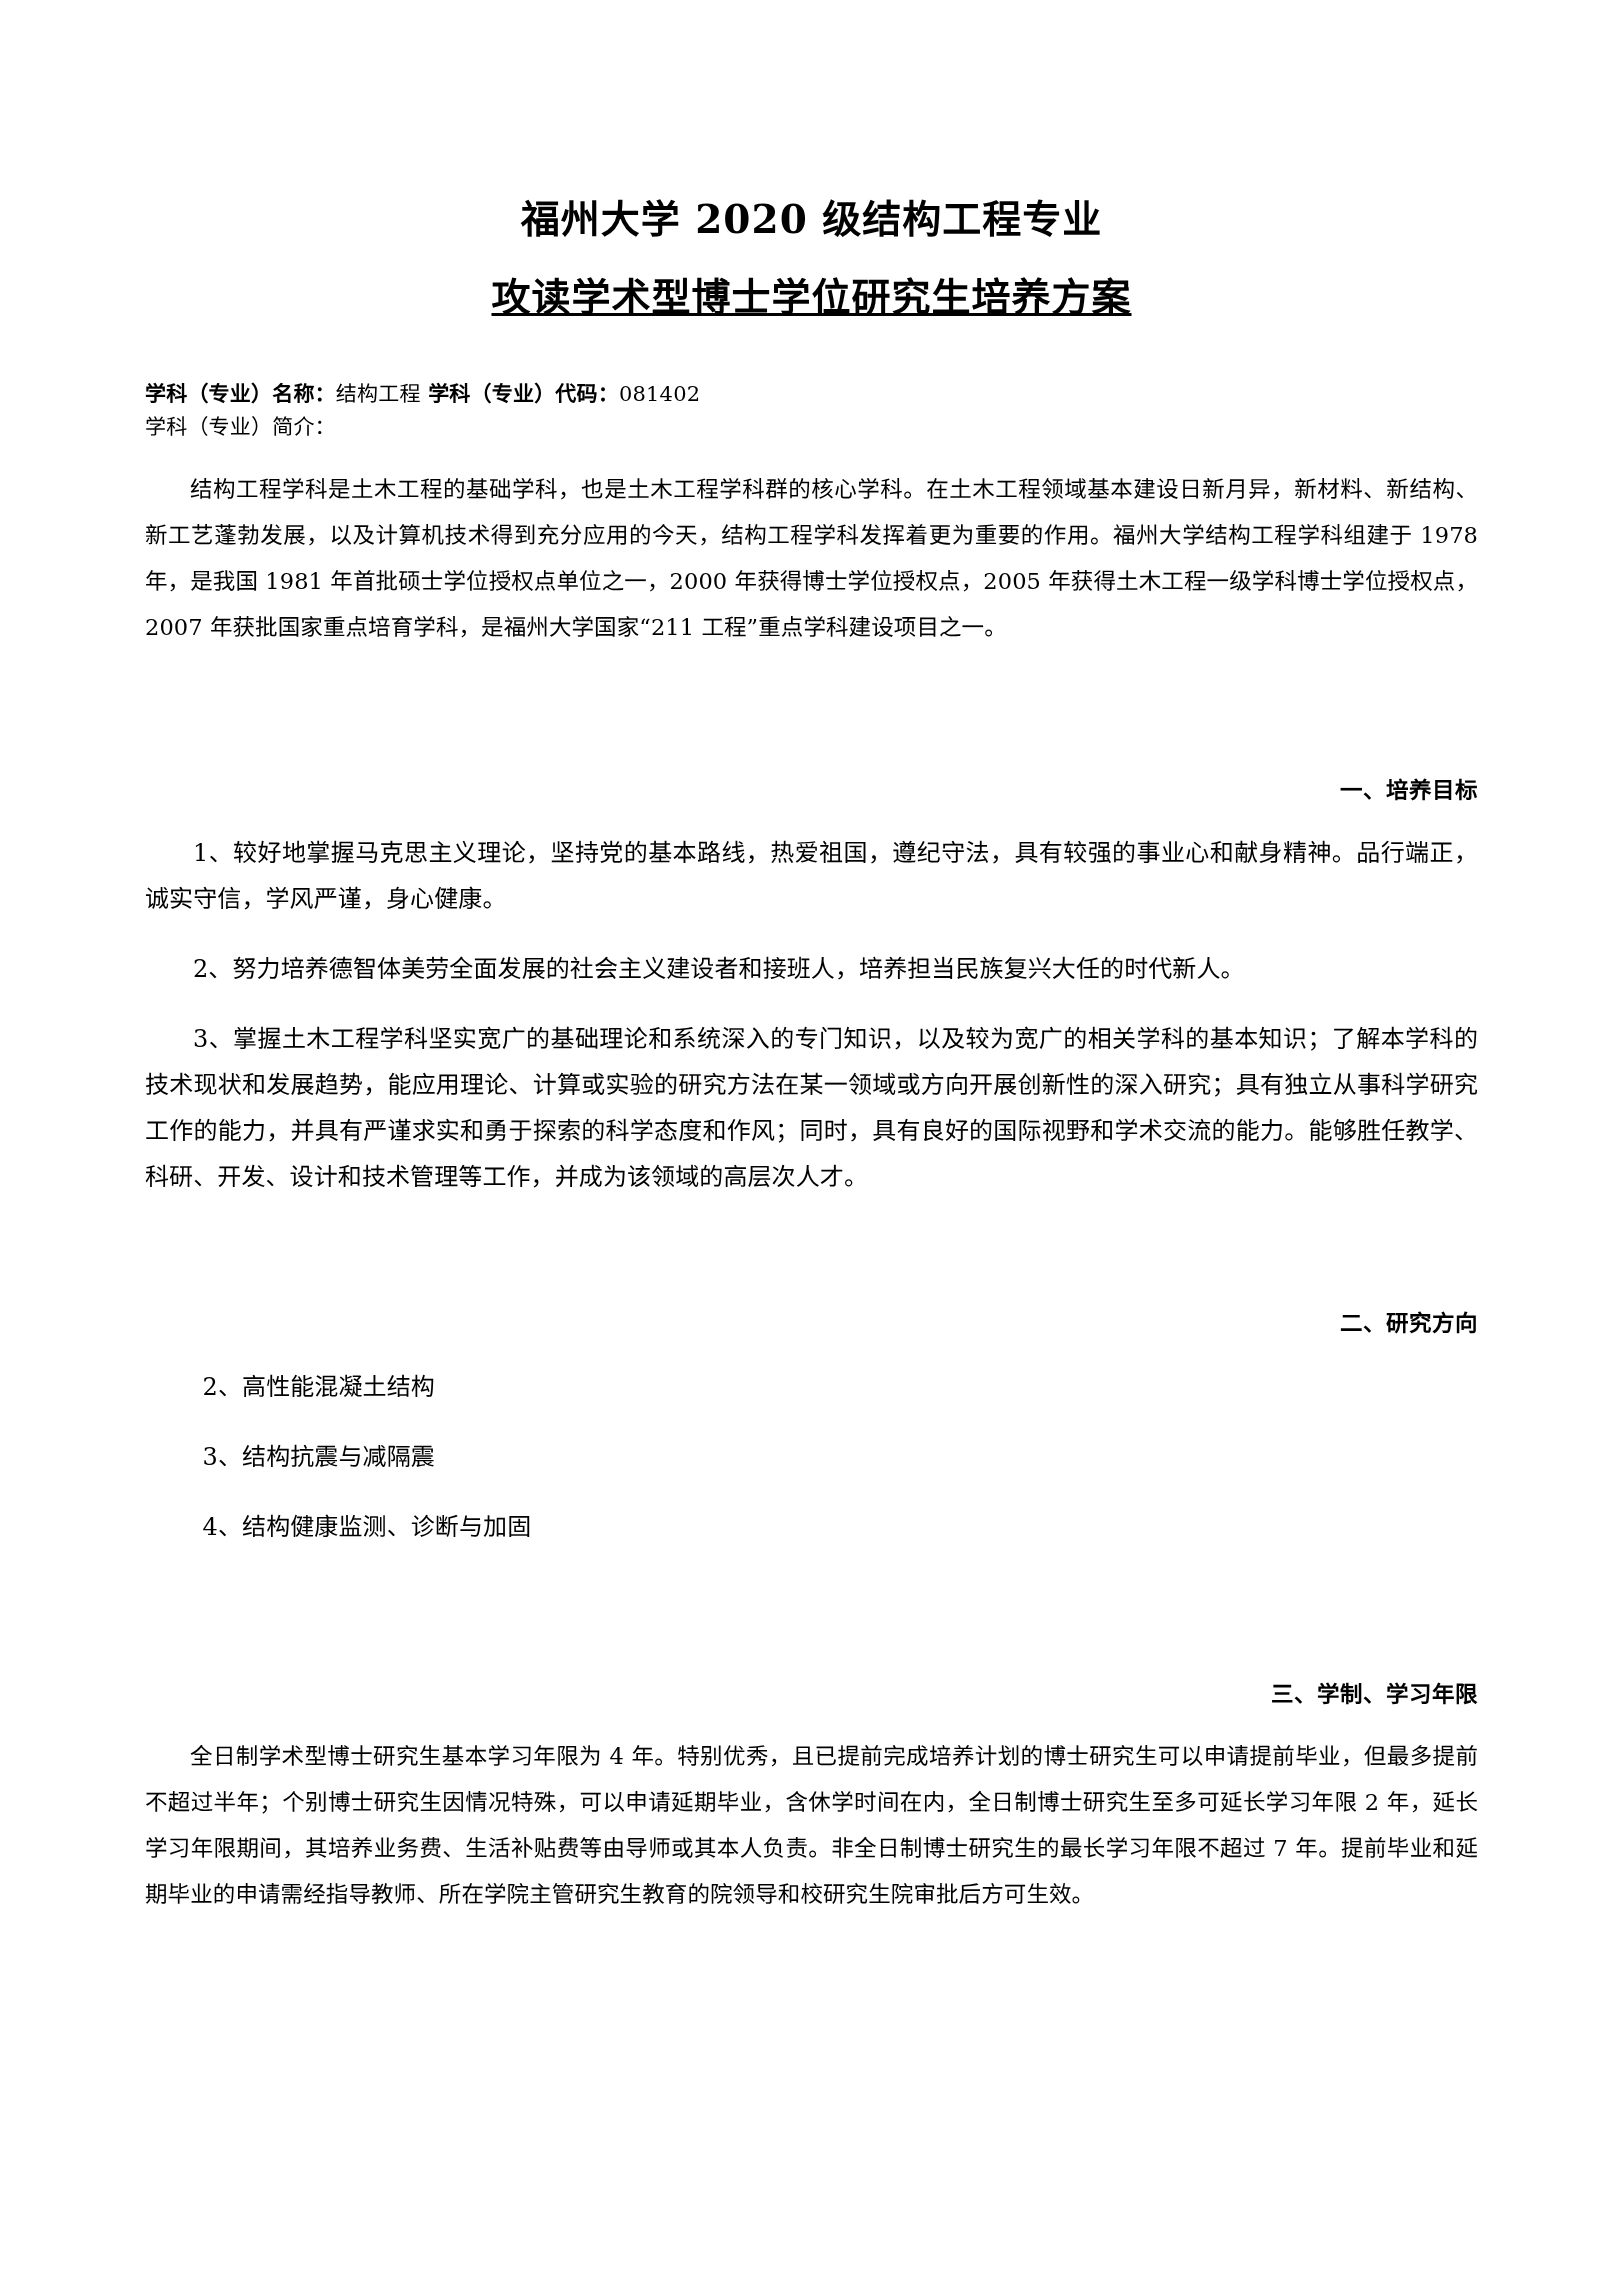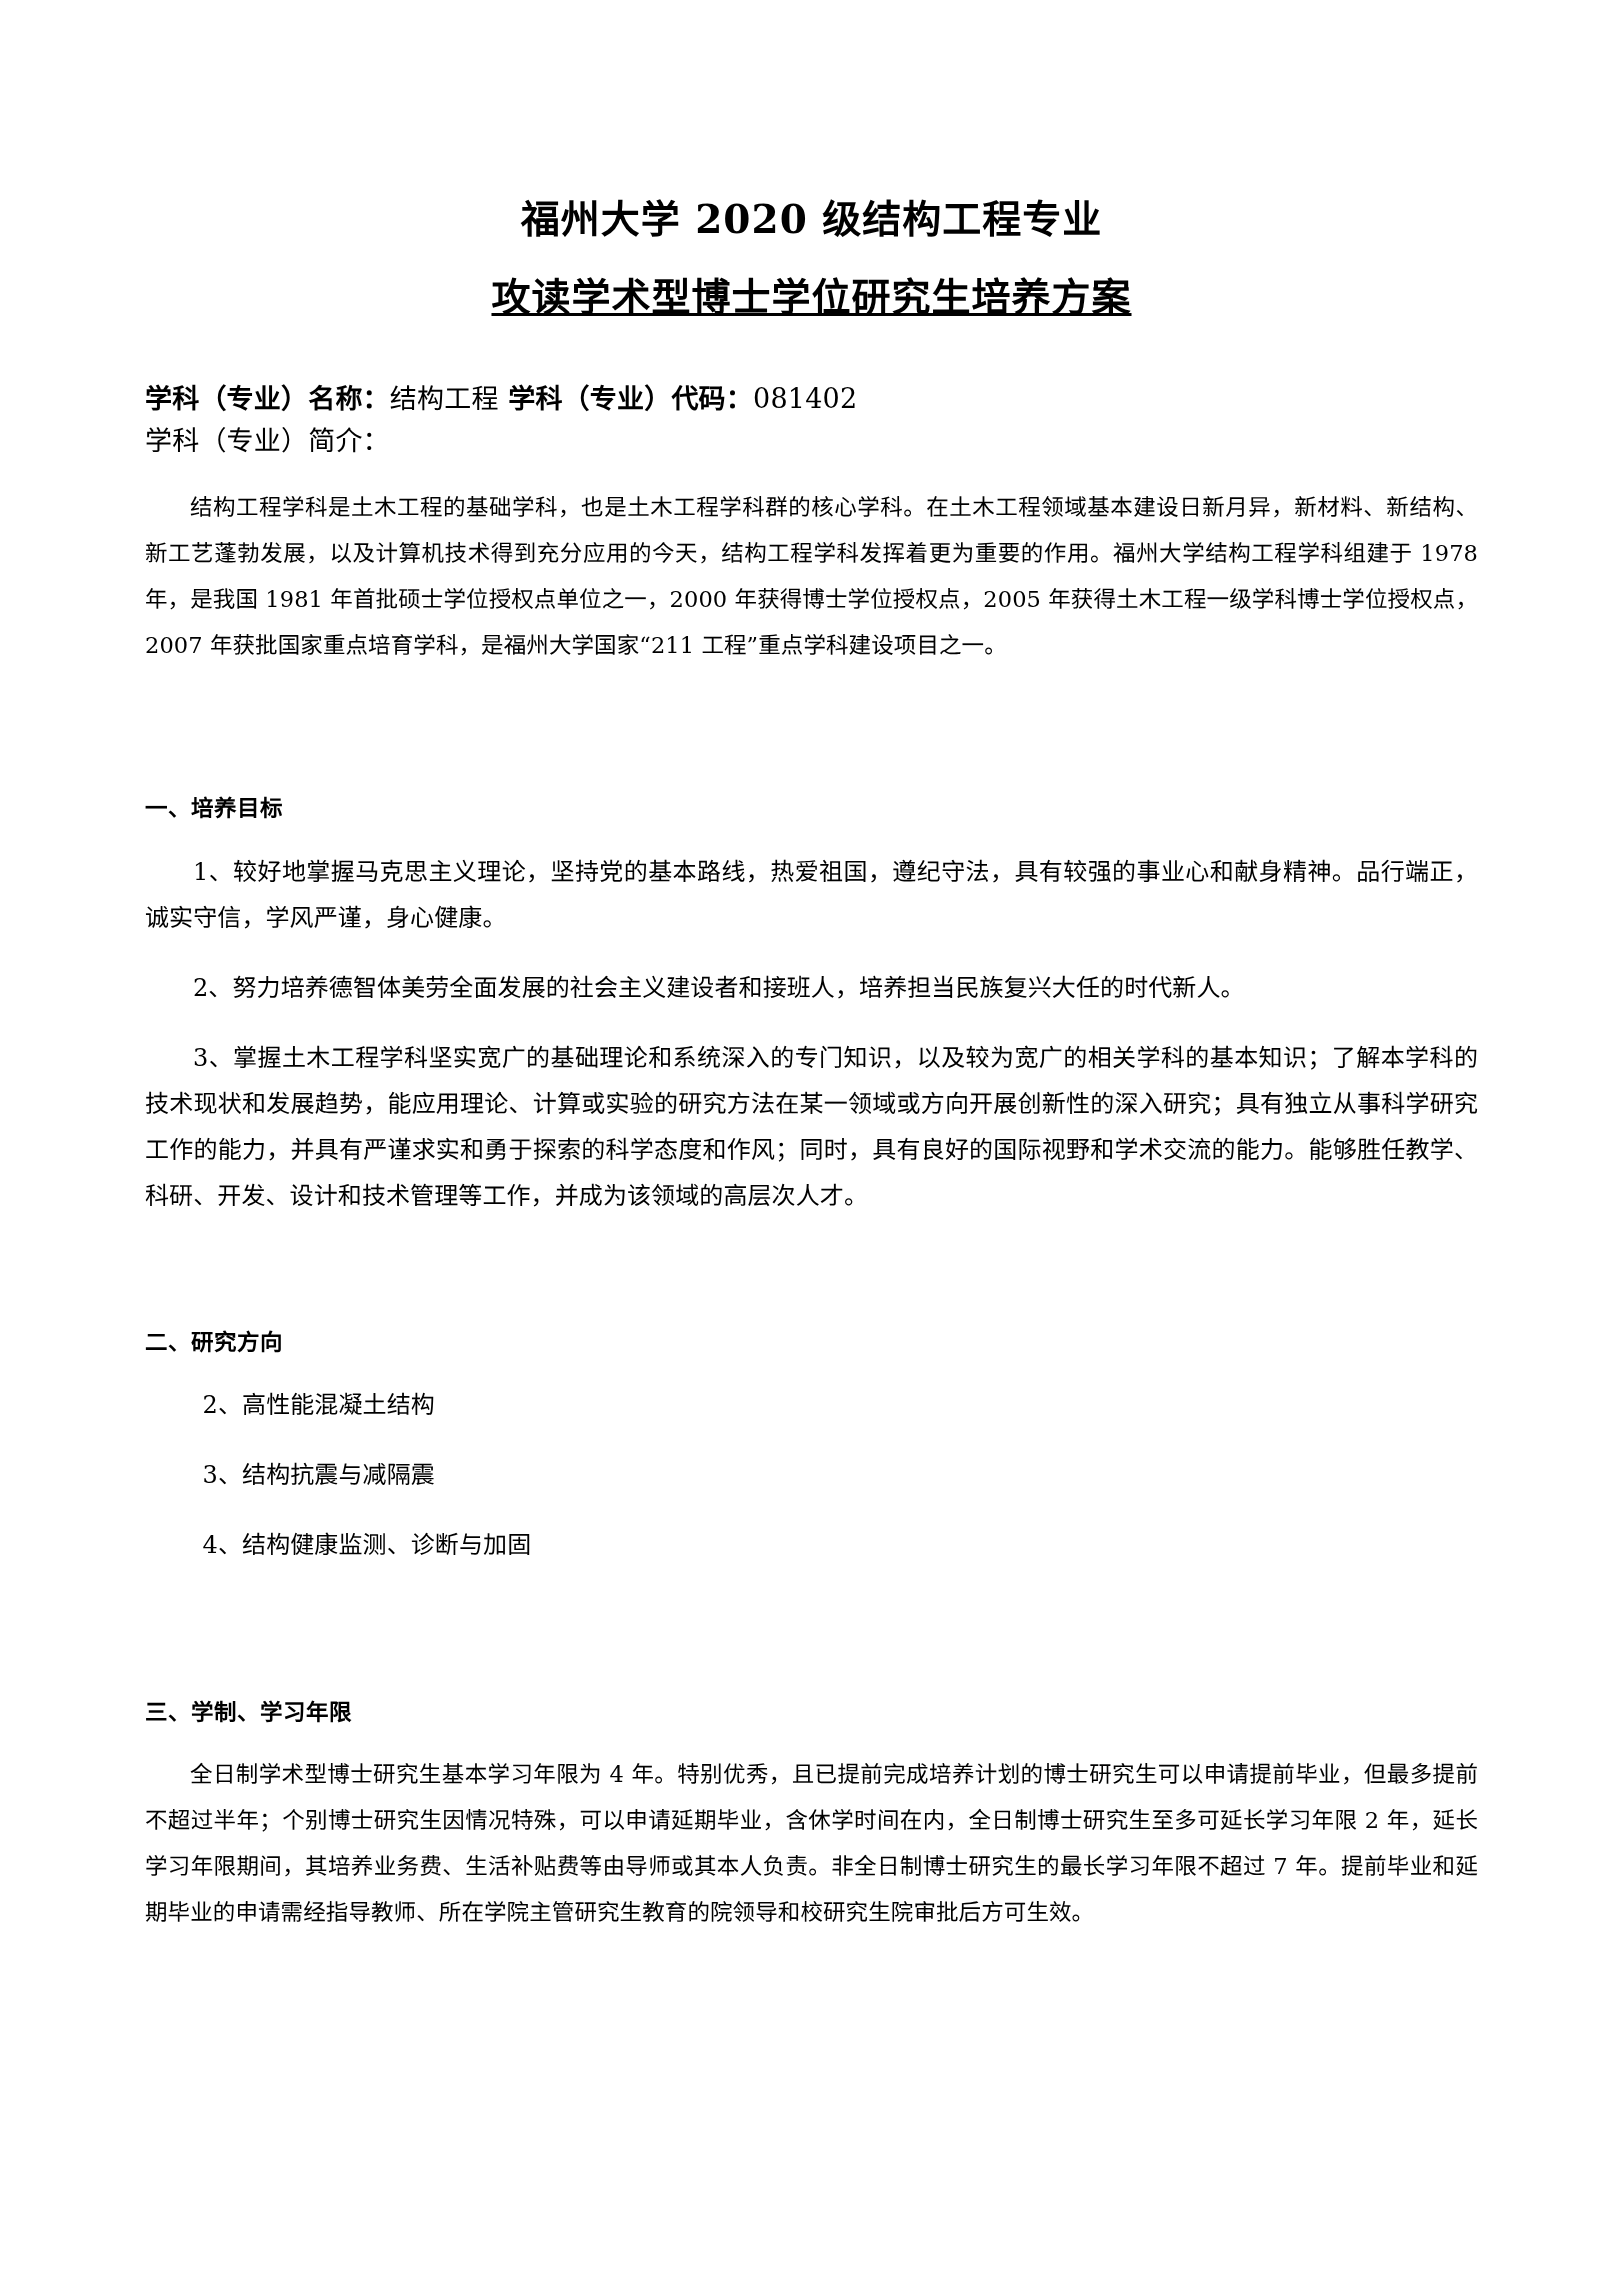--- a/index.html
+++ b/index.html
@@ -35,21 +35,21 @@
     font-size: 39px;
     line-height: 1.0;
     letter-spacing: 1px;
     font-family: "DejaVu Serif", "Liberation Serif", serif;
   }
   .doc-title.line1 { margin-top: 200px; }
   .doc-title.line2 { margin-top: 39px; text-decoration: underline; }
 
   
   .meta-line {
-    font-size: 27px;
+    font-size: 21px;
     line-height: 1.55;
     letter-spacing: 0.2px;
   }
   .meta-line.first { margin-top: 61px; }
   .meta-strong {
     font-weight: bold;
   }
   .meta-value {
     font-weight: normal;
   }
@@ -63,20 +63,21 @@
     text-indent: 2em;
     letter-spacing: 0.1px;
   }
 
   
   .section-heading {
     font-size: 22.5px;
     font-weight: bold;
     line-height: 1.4;
     letter-spacing: 0.5px;
+    text-align: right;
   }
   .sec-gap-1 { margin-top: 125px; }
   .sec-gap-2 { margin-top: 108px; }
   .sec-gap-3 { margin-top: 129px; }
 
   .heading-body-gap { margin-top: 11.8px; }
 
   
   .list-item {
     font-size: 24px;

